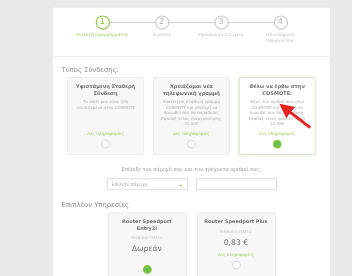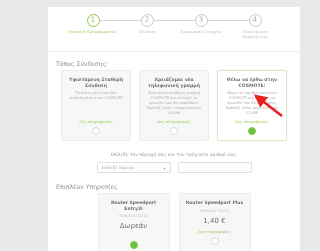--- a/index.html
+++ b/index.html
@@ -327,21 +327,21 @@
         <div class="stitle">Router Speedport Entry2i</div>
         <div class="ssub">ΜΗΝΙΑΙΟ ΠΑΓΙΟ</div>
         <div class="sprice">Δωρεάν</div>
         <a class="slink" href="#"></a>
         <div class="radio on"></div>
       </div>
 
       <div class="svc">
         <div class="stitle">Router Speedport Plus</div>
         <div class="ssub">ΜΗΝΙΑΙΟ ΠΑΓΙΟ</div>
-        <div class="sprice">1,40 €</div>
+        <div class="sprice">0,83 €</div>
         <a class="slink" href="#">Δες πληροφορίες</a>
         <div class="radio"></div>
       </div>
 
     </div>
 
   </div>
 
   <svg class="arrow" viewBox="0 0 34 26">
     <defs>

